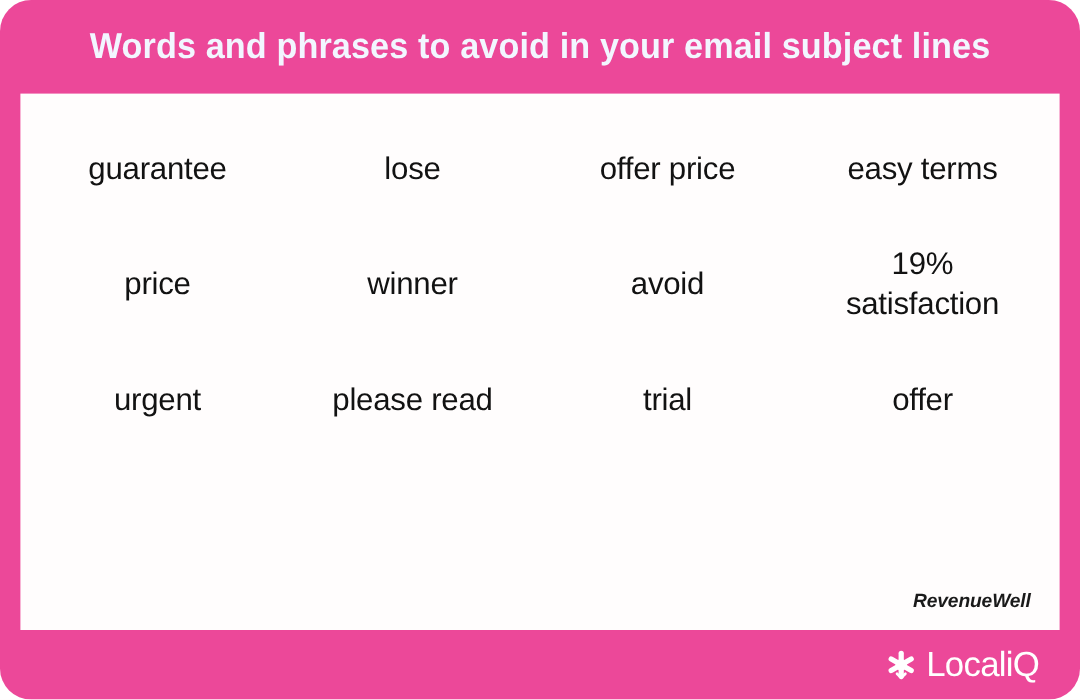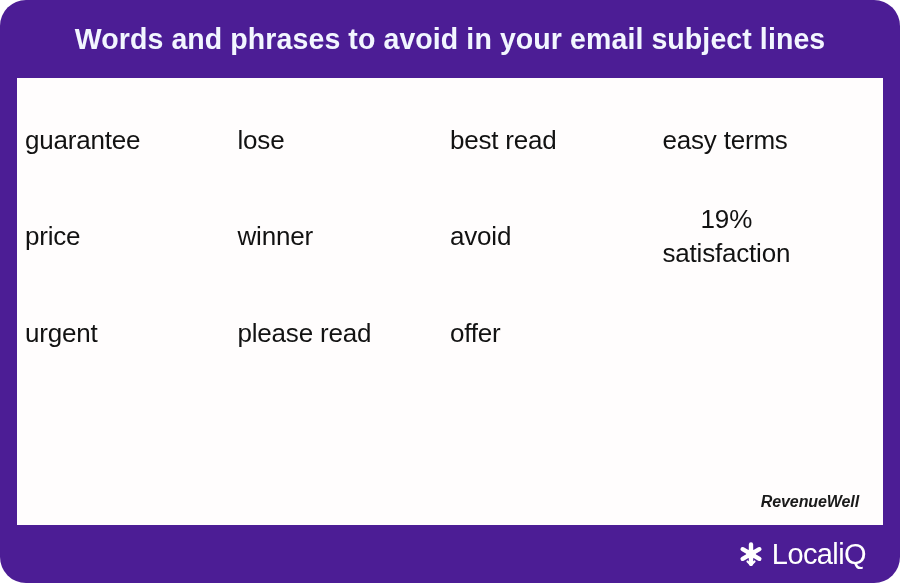--- a/index.html
+++ b/index.html
@@ -12,21 +12,21 @@
     background: #ffffff;
     font-family: "Liberation Sans", sans-serif;
     overflow: hidden;
   }
 
   .infographic-card {
     position: relative;
     width: 900px;
     height: 583px;
     box-sizing: border-box;
-    background: #4c1d95;
+    background: #ec4899;
     border-radius: 26px;
     overflow: hidden;
   }
 
   
   .title-bar {
     position: absolute;
     left: 0;
     top: 0;
     width: 900px;
@@ -67,21 +67,21 @@
     display: grid;
     grid-template-columns: 1fr 1fr 1fr 1fr;
     grid-template-rows: 1fr 1fr 1fr 1fr;
     box-sizing: border-box;
     padding: 14px 8px 0 8px;
   }
 
   .grid-cell {
     display: flex;
     align-items: center;
-    justify-content: flex-start;
+    justify-content: center;
     text-align: center;
   }
 
   .word-label {
     font-family: "Liberation Sans", sans-serif;
     font-weight: 400;
     font-size: 26px;
     line-height: 1.28;
     color: #121212;
     letter-spacing: -0.2px;
@@ -147,21 +147,21 @@
   <div class="content-panel">
 
     <div class="word-grid">
       <div class="grid-cell">
         <span class="word-label">guarantee</span>
       </div>
       <div class="grid-cell">
         <span class="word-label">lose</span>
       </div>
       <div class="grid-cell">
-        <span class="word-label">best read</span>
+        <span class="word-label">offer price</span>
       </div>
       <div class="grid-cell">
         <span class="word-label">easy terms</span>
       </div>
 
       <div class="grid-cell">
         <span class="word-label">price</span>
       </div>
       <div class="grid-cell">
         <span class="word-label">winner</span>
@@ -173,20 +173,23 @@
       <div class="grid-cell">
         <span class="word-label">19%
 satisfaction</span>
       </div>
       <div class="grid-cell">
         <span class="word-label">urgent</span>
       </div>
 
       <div class="grid-cell">
         <span class="word-label">please read</span>
+      </div>
+      <div class="grid-cell">
+        <span class="word-label">trial</span>
       </div>
       <div class="grid-cell">
         <span class="word-label">offer</span>
       </div>
     </div>
 
     <div class="attribution">RevenueWell</div>
   </div>
 
   <div class="footer-bar">

